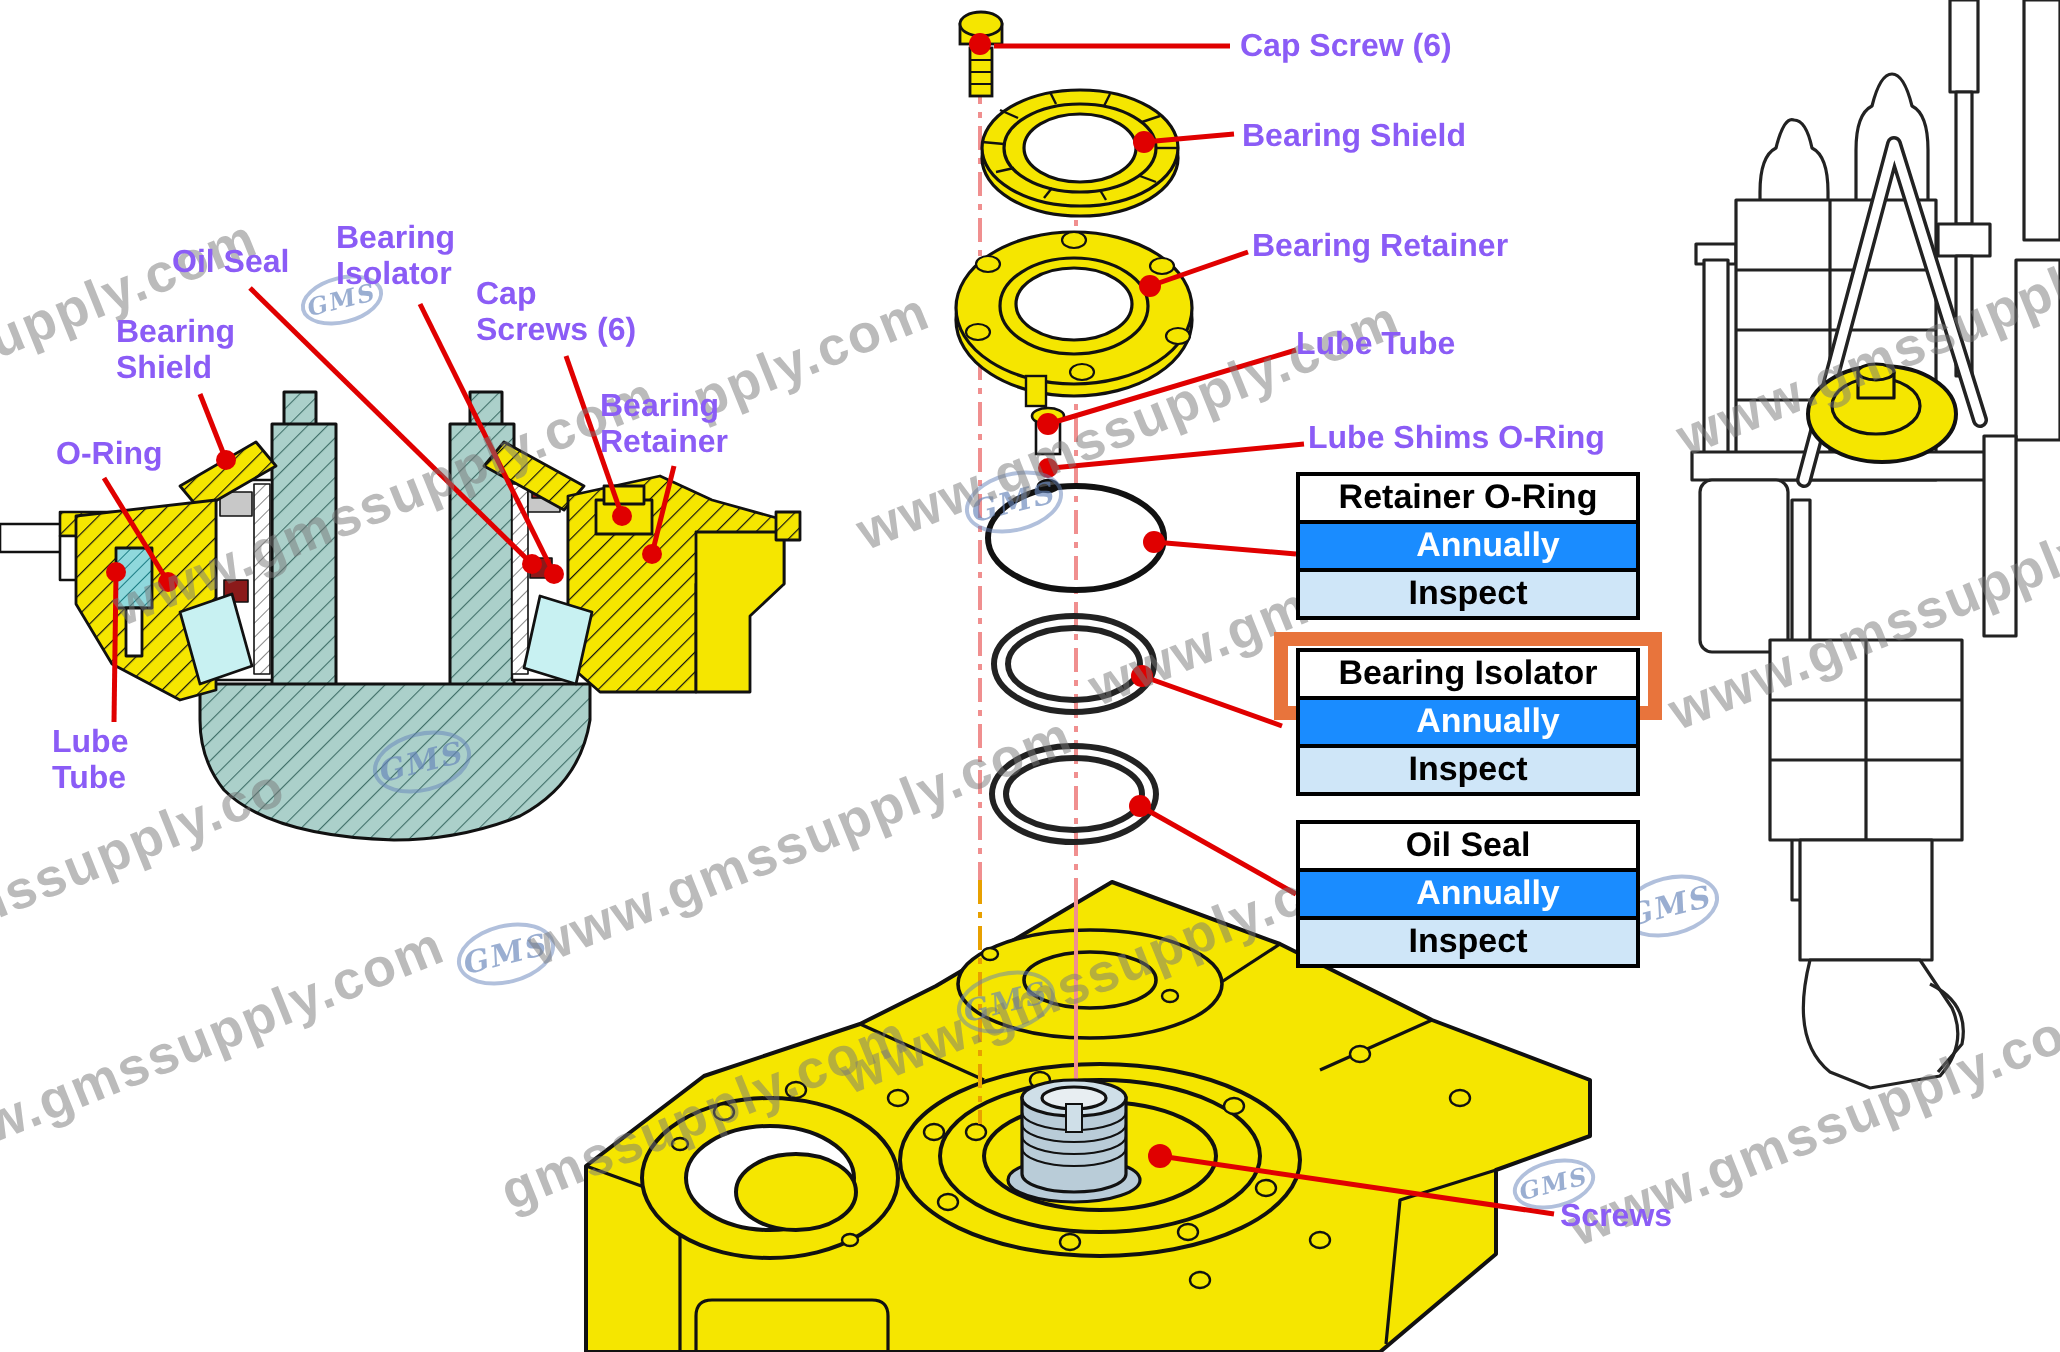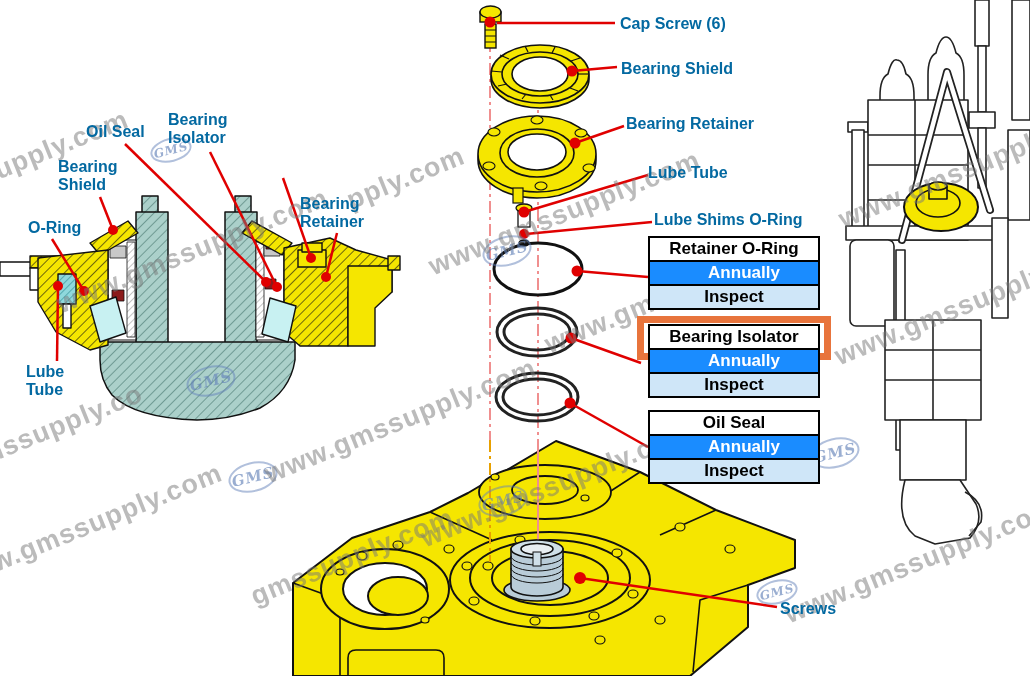--- a/index.html
+++ b/index.html
@@ -1,20 +1,20 @@
 <!DOCTYPE html>
 <html><head>
 <meta charset="utf-8">
 <style>
   html,body{margin:0;padding:0;background:#fff;}
   .stage{position:relative;width:1030px;height:676px;background:#fff;overflow:hidden;
          font-family:"Liberation Sans",sans-serif;}
   svg{position:absolute;left:0;top:0;z-index:10;}
   .lbl{position:absolute;z-index:30;font:bold 16px/18px "Liberation Sans",sans-serif;
-       color:#0369a1;white-space:pre-line;}
+       color:#8b5cf6;white-space:pre-line;}
   .c{text-align:left;}
   .wm{position:absolute;z-index:20;white-space:nowrap;
       font:bold 27px "Liberation Sans",sans-serif;color:rgba(120,120,120,.5);
       letter-spacing:1px;transform:rotate(-22deg);transform-origin:0 50%;}
   .gms{position:absolute;z-index:15;width:46px;height:26px;border:2px solid rgba(100,130,185,.5);
        border-radius:50%;display:flex;align-items:center;justify-content:center;
        color:rgba(100,130,185,.65);font:italic bold 15px "DejaVu Serif",serif;
        transform:rotate(-14deg);letter-spacing:1px;}
   .mtable{position:absolute;left:648px;width:172px;z-index:30;text-align:center;
           font:bold 17px/22px "Liberation Sans",sans-serif;}
@@ -341,20 +341,22 @@
 <div class="wm" style="left:266px;top:460px;">www.gmssupply.com</div>
 <div class="wm" style="left:422px;top:524px;">www.gmssupply.com</div>
 <div class="wm" style="left:-44px;top:452px;">.gmssupply.co</div>
 <div class="wm" style="left:-48px;top:565px;">www.gmssupply.com</div>
 <div class="wm" style="left:252px;top:582px;">gmssupply.com</div>
 <div class="wm" style="left:786px;top:600px;">www.gmssupply.com</div>
 
 <div class="lbl" style="left:86px;top:123px;">Oil Seal</div>
 <div class="lbl c" style="left:168px;top:111px;width:74px;">Bearing
 Isolator</div>
+<div class="lbl c" style="left:238px;top:139px;width:88px;">Cap
+Screws (6)</div>
 <div class="lbl c" style="left:58px;top:158px;width:66px;">Bearing
 Shield</div>
 <div class="lbl c" style="left:300px;top:195px;width:76px;">Bearing
 Retainer</div>
 <div class="lbl" style="left:28px;top:219px;">O-Ring</div>
 <div class="lbl" style="left:26px;top:363px;">Lube
 Tube</div>
 
 <div class="lbl" style="left:620px;top:15px;">Cap Screw (6)</div>
 <div class="lbl" style="left:621px;top:60px;">Bearing Shield</div>

